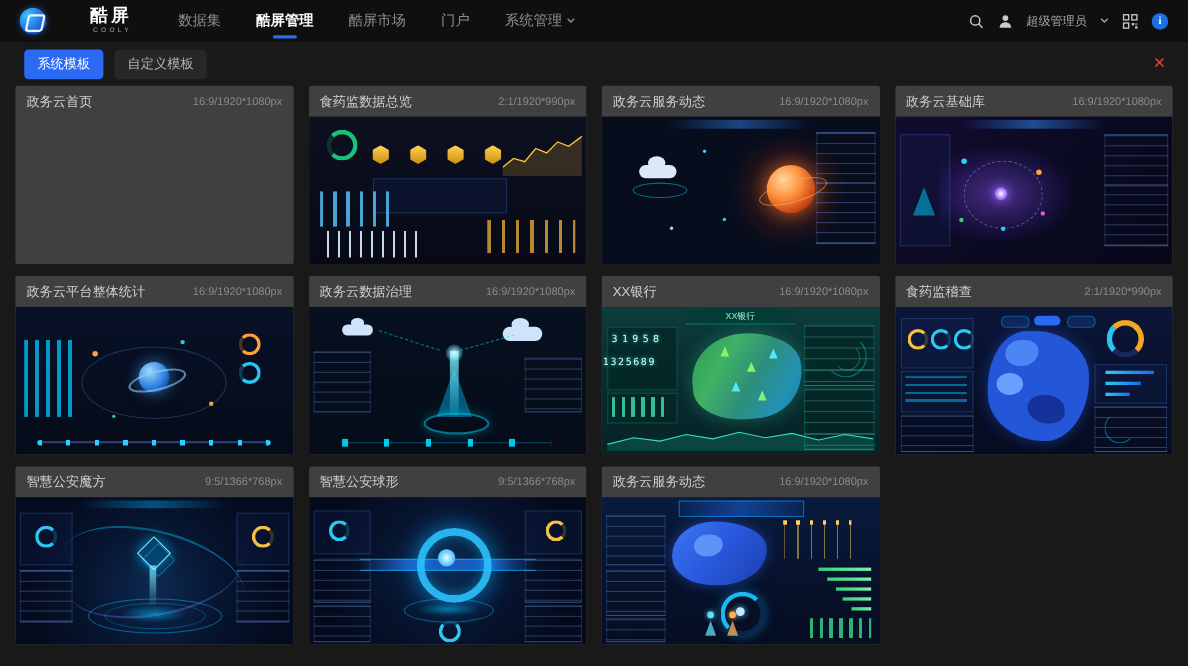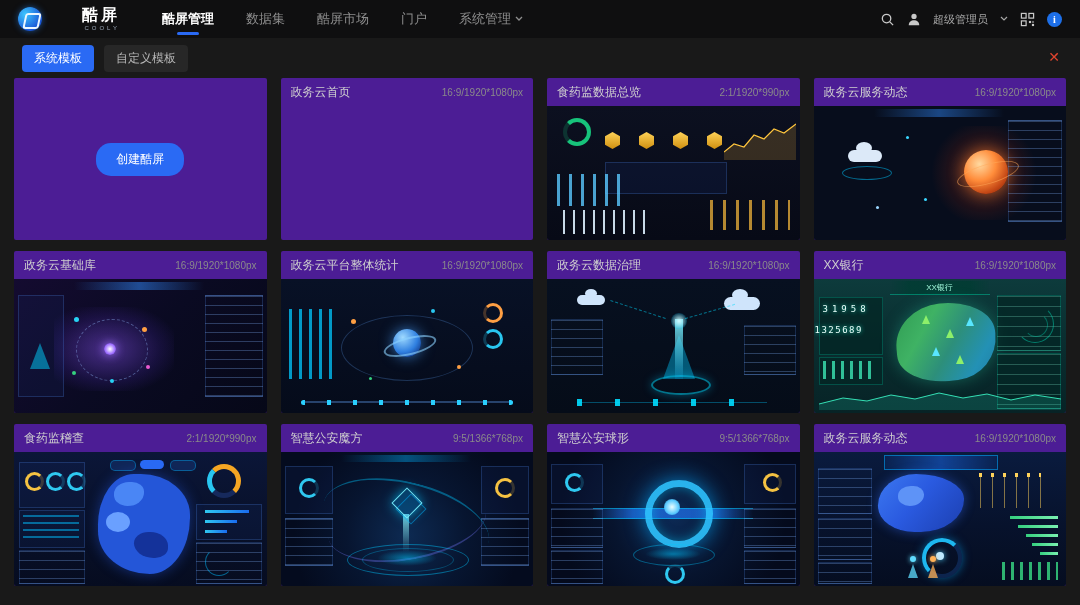--- a/index.html
+++ b/index.html
@@ -25,21 +25,21 @@
 
   
   .tabs-row{height:40px;display:flex;align-items:center;padding:0 22px;position:relative;}
   .tab-pill{font-size:12px;border-radius:4px;padding:5px 12px;margin-right:10px;cursor:pointer;}
   .tab-pill.active{background:#2a6af4;color:#fff;}
   .tab-pill.idle{background:#272727;color:#b5b5b5;}
   .close-x{position:absolute;right:20px;top:9px;color:#e0442e;font-size:14px;font-weight:bold;cursor:pointer;line-height:20px;}
 
   
   .grid{position:absolute;left:14px;top:78px;width:1052px;display:grid;grid-template-columns:repeat(4,1fr);column-gap:14px;row-gap:11px;}
-  .card{height:162px;background:#4c1d95;border-radius:2px;overflow:hidden;position:relative;}
+  .card{height:162px;background:#404040;border-radius:2px;overflow:hidden;position:relative;}
   .card-head{height:28px;display:flex;justify-content:space-between;align-items:center;padding:0 10px;}
   .card-title{font-size:12px;color:#cfcfcf;white-space:nowrap;overflow:hidden;}
   .card-size{font-size:10px;color:#8a8a8a;white-space:nowrap;}
   .thumb{position:relative;height:134px;overflow:hidden;cursor:pointer;}
   .thumb i{position:absolute;display:block;font-style:normal;}
   .thumb span.ttxt{position:absolute;display:block;}
   .pnl{background:rgba(22,52,120,.16);border:1px solid rgba(85,150,255,.22);}
   .rows{background:repeating-linear-gradient(180deg,rgba(130,180,255,.3) 0 1px,transparent 1px 9px);}
   .tpnl{background:rgba(3,38,36,.72);border:1px solid rgba(0,210,175,.25);}
 
@@ -76,25 +76,25 @@
     <div class="logo">
       <span class="logo-mark">
           <i></i>
         </span>
       <span class="logo-txt">
         <span class="logo-title">酷屏</span>
         <span class="logo-sub">COOLY</span>
       </span>
     </div>
     <div class="nav-menu">
+      <div class="nav-item">
+          <span>数据集</span>
+        </div>
       <div class="nav-item active">
           <span>酷屏管理</span>
-        </div>
-      <div class="nav-item">
-          <span>数据集</span>
         </div>
       <div class="nav-item">
           <span>酷屏市场</span>
         </div>
       <div class="nav-item">
           <span>门户</span>
         </div>
       <div class="nav-item">
         <span>系统管理</span>
         <svg width="8" height="6" viewBox="0 0 8 6">
@@ -132,23 +132,20 @@
   </div>
 
   <div class="tabs-row">
     <span class="tab-pill active">系统模板</span>
     <span class="tab-pill idle">自定义模板</span>
     <span class="close-x">✕</span>
   </div>
 
   <div class="grid">
 
-    <div class="card create-card">
-      <button class="create-btn">创建酷屏</button>
-    </div>
 
     <div class="card">
       <div class="card-head">
         <span class="card-title">政务云首页</span>
         <span class="card-size">16:9/1920*1080px</span>
       </div>
     </div>
 
     <div class="card">
       <div class="card-head">

